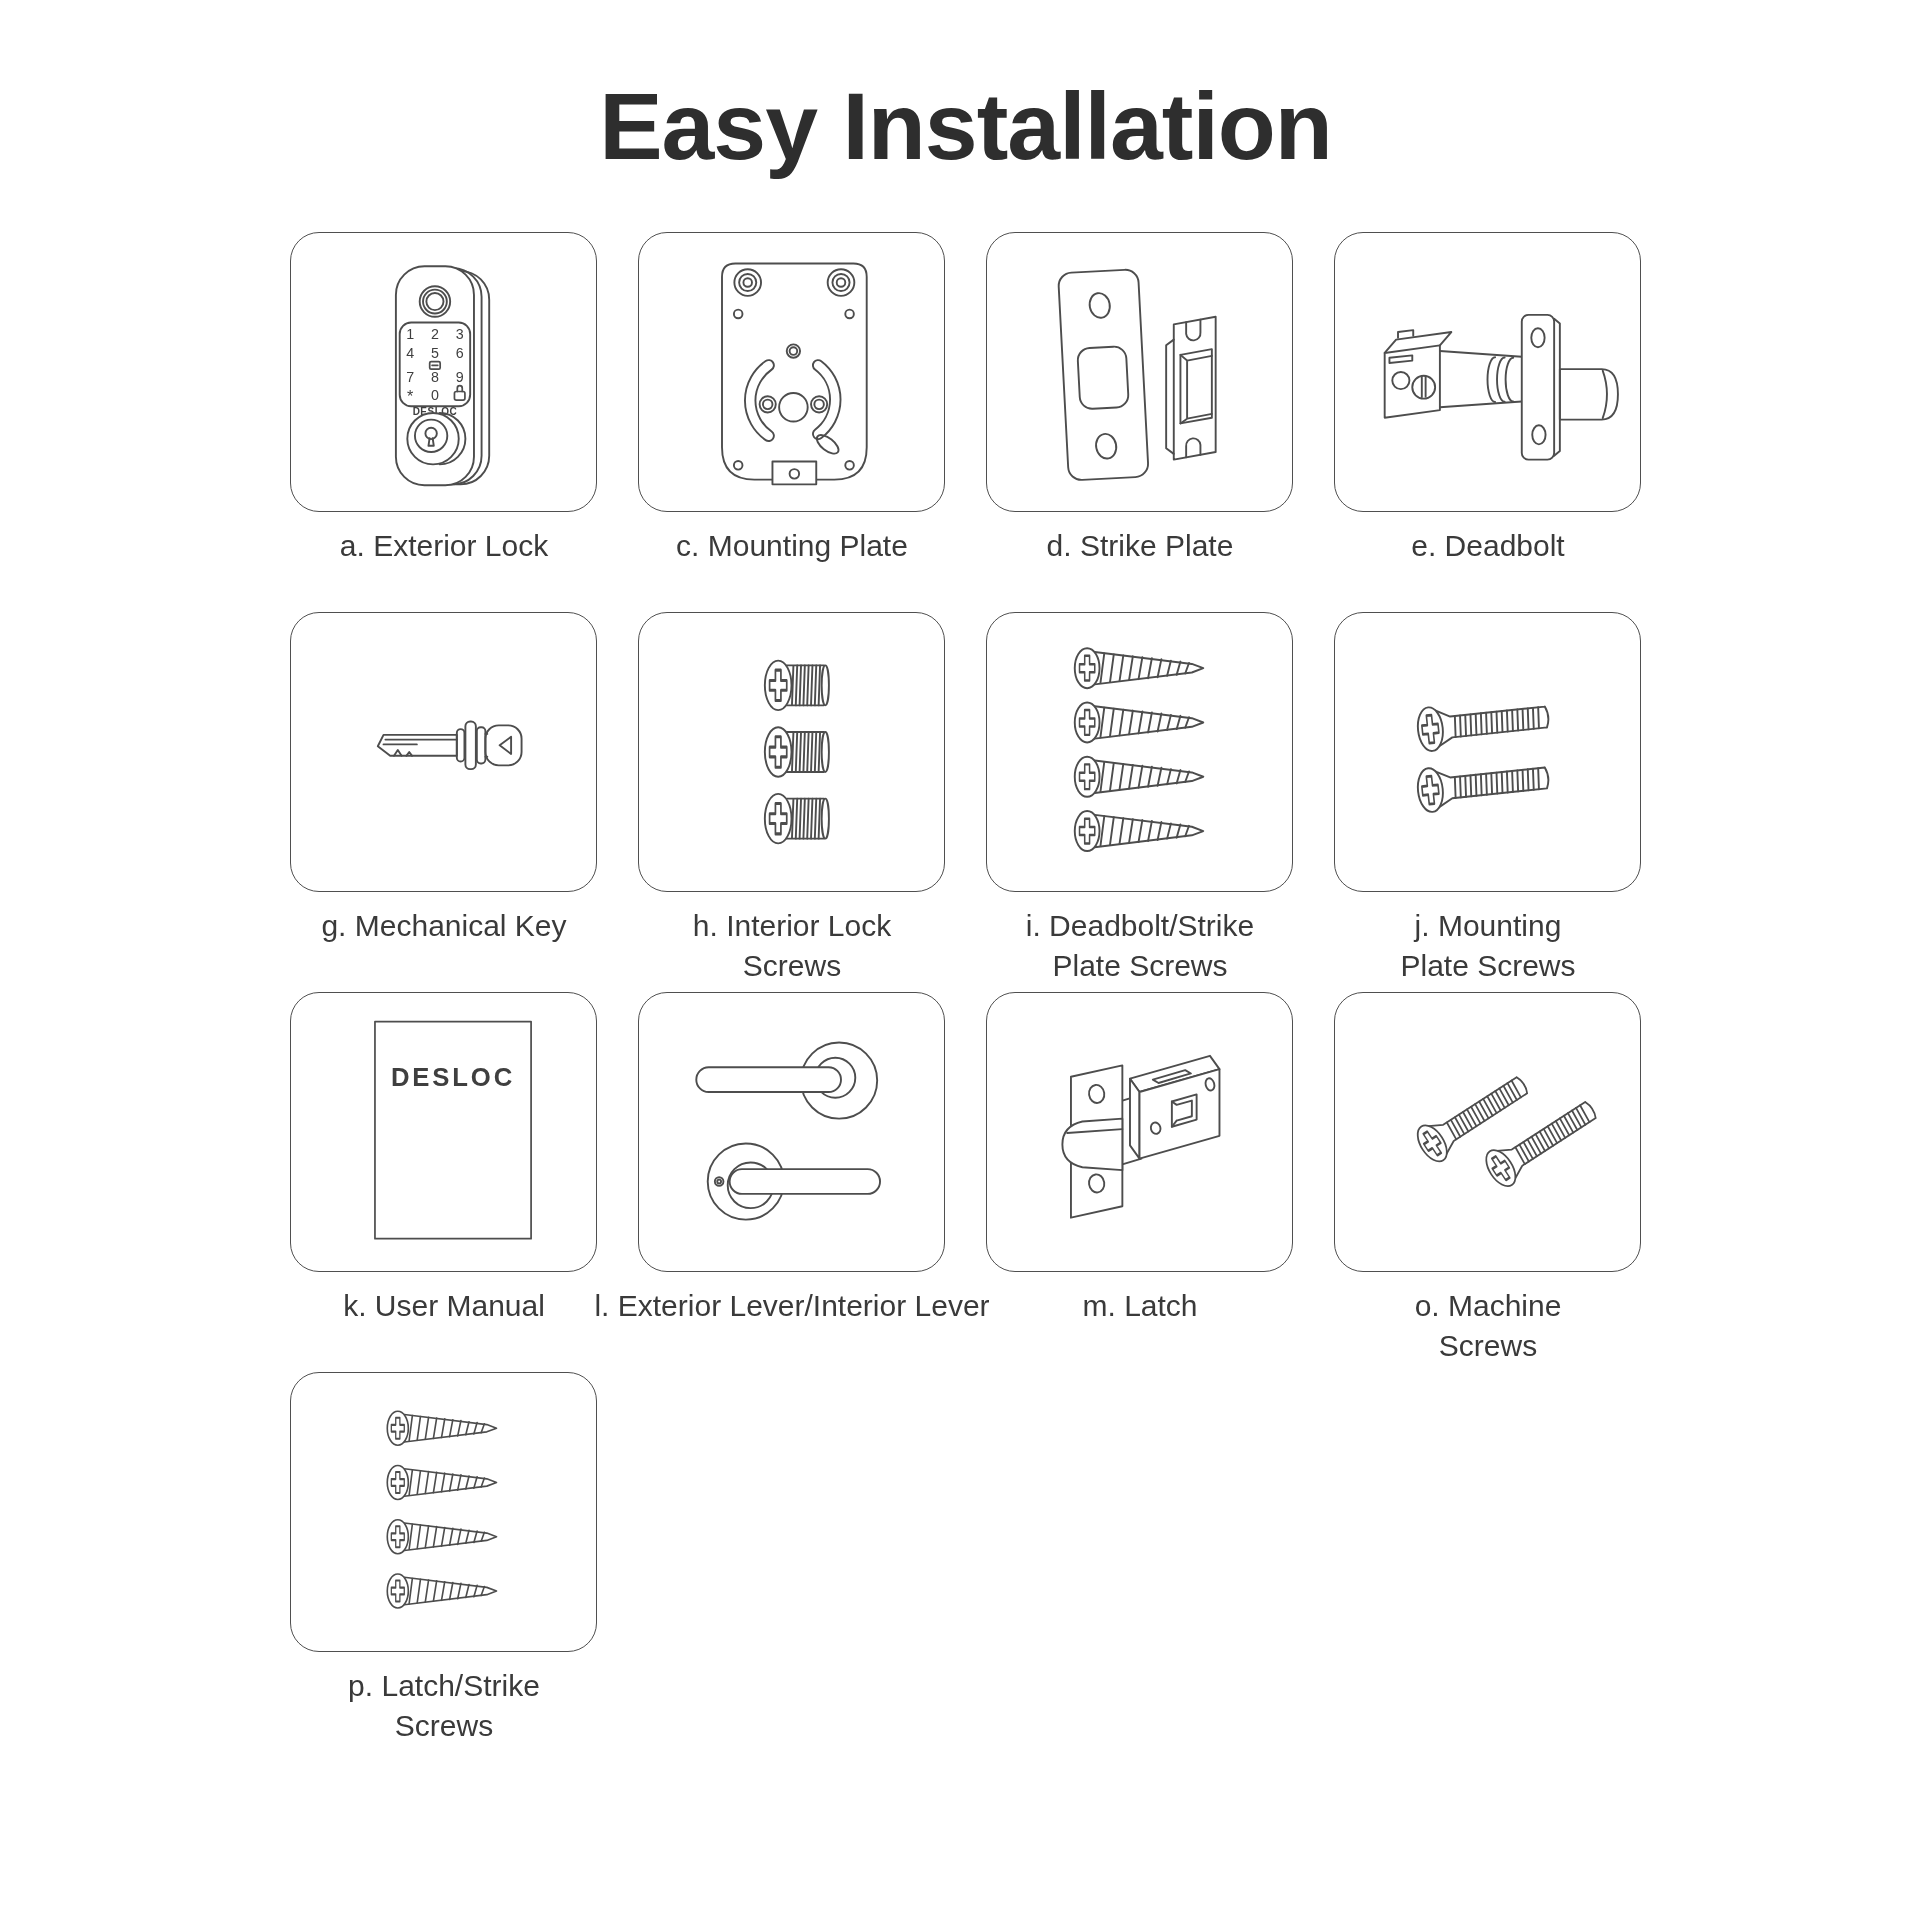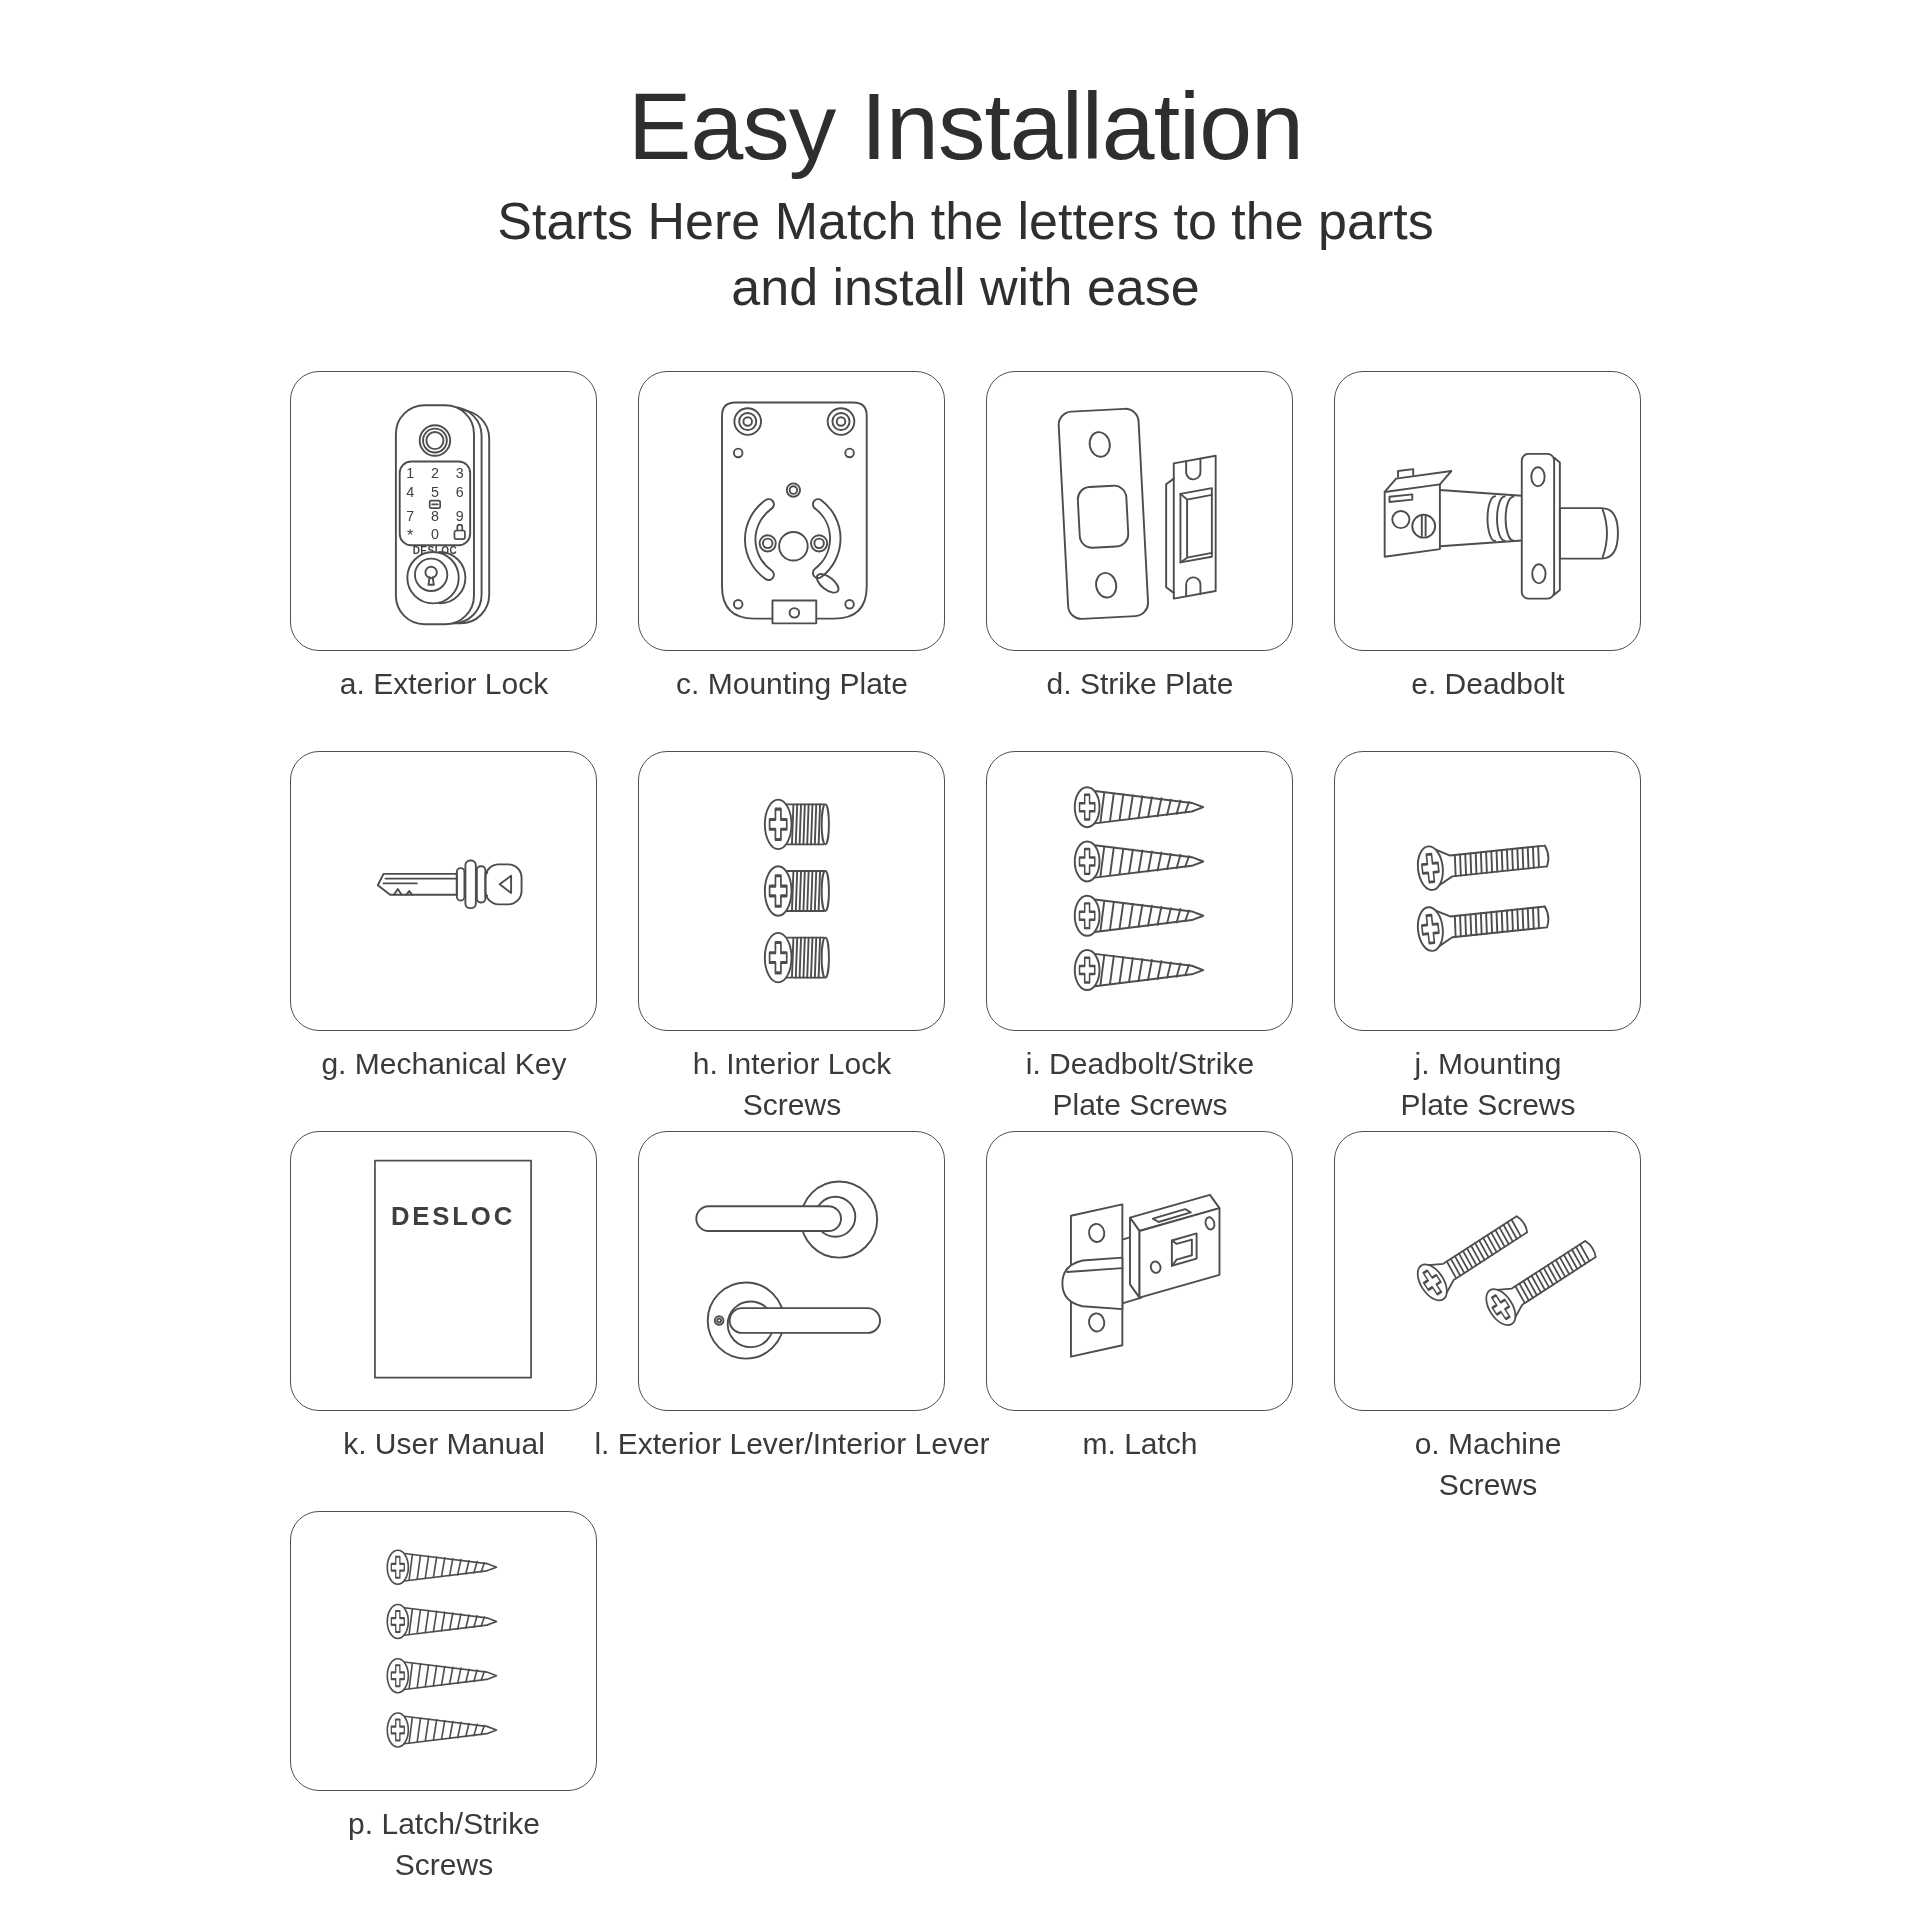--- a/index.html
+++ b/index.html
@@ -2,21 +2,21 @@
 <html><head>
 <meta charset="utf-8">
 <style>
   html,body{margin:0;padding:0;}
   body{
     width:1931px;height:1931px;background:#ffffff;overflow:hidden;
     font-family:"Liberation Sans",sans-serif;
   }
   .header{text-align:center;padding-top:70px;}
   .title{
-    font-size:95px;font-weight:400;color:#2e2e2e;line-height:1.18;letter-spacing:-1px;
+    font-size:95px;font-weight:700;color:#2e2e2e;line-height:1.18;letter-spacing:-1px;
   }
   .subtitle{
     margin-top:5.8px;font-size:52px;font-weight:400;color:#2f2f2f;line-height:1.28;
     white-space:pre-line;
   }
   .grid{
     width:1352px;margin:50px auto 0;
     display:grid;grid-template-columns:repeat(4,309px);column-gap:39px;
   }
   .cell{width:309px;height:380px;}
@@ -64,22 +64,20 @@
       <path d="M8,-17 L110,-4.5 L122,0 L110,4.5 L8,17"></path>
       <path d="M18,-15.5 L14,15.5 M28,-14.5 L24,14.5 M38,-13.5 L34,13.5 M48,-12.5 L44,12.5 M58,-11.5 L54,11.5 M68,-10.5 L64,10.5 M78,-9.5 L74,9.5 M88,-8 L84,8 M98,-7 L94,7 M107,-5.5 L103,5.5"></path>
       <ellipse cx="0" cy="0" rx="13" ry="21" fill="#fff"></ellipse>
       <use href="#plusO" transform="scale(0.8,1.3)"></use>
     </g>
   </defs>
 </svg>
 
 <div class="header">
   <div class="title">Easy Installation</div>
-  <div class="subtitle">Starts Here Match the letters to the parts
-and install with ease</div>
 </div>
 
 <div class="grid">
 
   <div class="cell">
     <div class="box">
       <svg class="art" viewBox="0 0 320 292">
         <rect x="126" y="40" width="82" height="224" rx="30"></rect>
         <rect x="118" y="37" width="82" height="227" rx="30"></rect>
         <rect class="w" x="110" y="35" width="82" height="230" rx="30"></rect>

